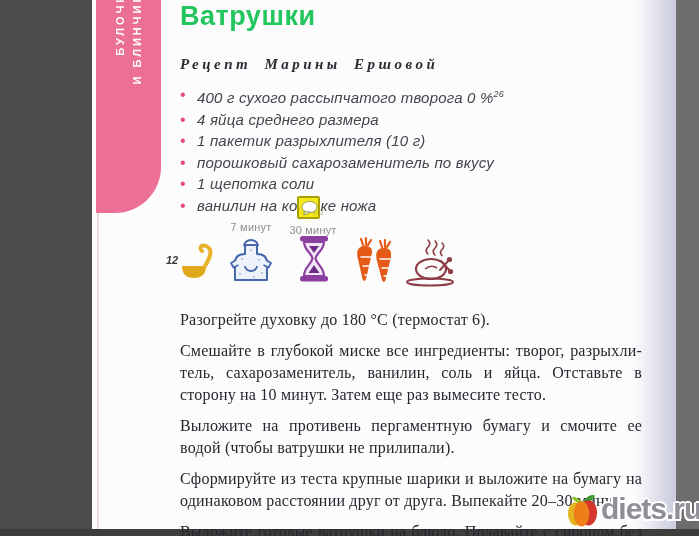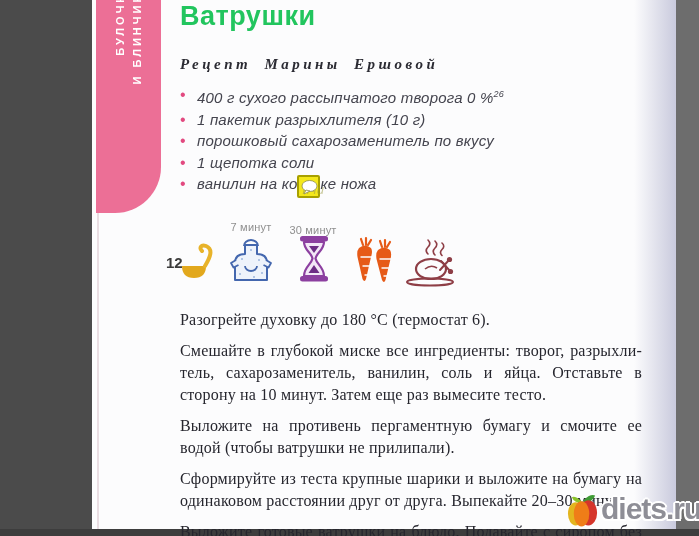--- a/index.html
+++ b/index.html
@@ -44,21 +44,21 @@
   .annotation-box { display:inline-block; position:relative; width:23px; height:23px;
         background:#f4e81c; border:2px solid #a8a000; border-radius:2px;
         vertical-align:middle; margin:-4px 0; top:1px; }
   .annotation-covered { position:absolute; left:3px; top:2px; font-size:13px;
         color:#9b9b45; opacity:0.55; font-style:italic; }
   .annotation-box svg { position:absolute; left:2px; top:3px; }
 
   
   .icon-label { position:absolute; font-size:11px; color:#8f8f8f; text-align:center;
         font-style:normal; letter-spacing:0.2px; }
-  .servings-num { position:absolute; left:166px; top:254px; font-size:15px; color:#3a3a3a; font-weight:bold; }
+  .servings-num { position:absolute; left:166px; top:254px; font-size:11px; color:#3a3a3a; font-weight:bold;font-style:italic; }
 
   
   .steps { position:absolute; left:180px; top:309px; width:462px;
         font-family:"Liberation Serif", serif; font-size:16px; line-height:22px;
         color:#26262e; text-align:justify; letter-spacing:0.2px; }
   .steps p { margin:0 0 9px; }
   .steps p:first-child { text-align:left; }
 
   
   .watermark { position:absolute; left:566px; top:491px; display:flex; align-items:center; }
@@ -85,20 +85,21 @@
       <div>БУЛОЧКИ</div>
       <div>И БЛИНЧИКИ</div>
     </div>
   </div>
 
   <h1 class="title">Ватрушки</h1>
   <div class="byline">Рецепт Марины Ершовой</div>
 
   <ul class="ingredients">
     <li><span>400 г сухого рассыпчатого творога 0 %</span><sup>26</sup></li>
+    <li>4 яйца среднего размера</li>
     <li>1 пакетик разрыхлителя (10 г)</li>
     <li>порошковый сахарозаменитель по вкусу</li>
     <li>1 щепотка соли</li>
     <li>
       <span>ванилин на ко</span><span class="annotation-box"><span class="annotation-covered">нчи</span><svg width="17" height="15" viewBox="0 0 17 15">
             <ellipse cx="8.5" cy="6" rx="7.5" ry="5.5" fill="#fff" stroke="#8b8b50" stroke-width="0.8"></ellipse>
             <path d="M5 10 L3 14 L9 11 Z" fill="#fff" stroke="#8b8b50" stroke-width="0.8"></path>
           </svg></span><span>ке ножа</span>
     </li>
   </ul>

